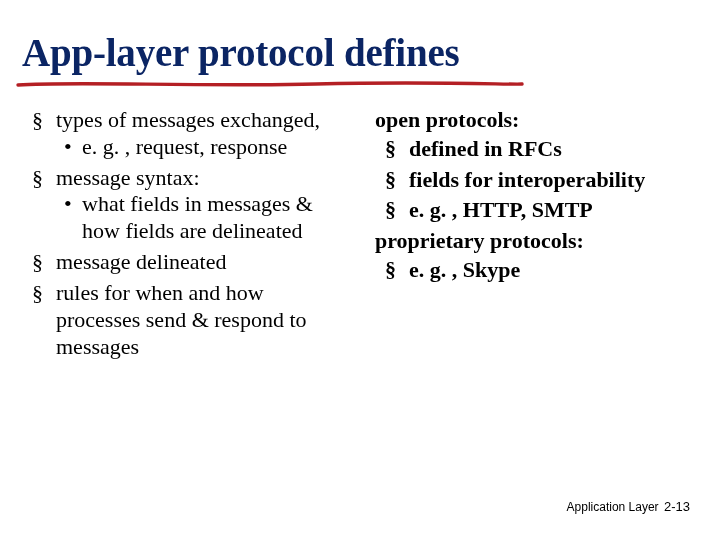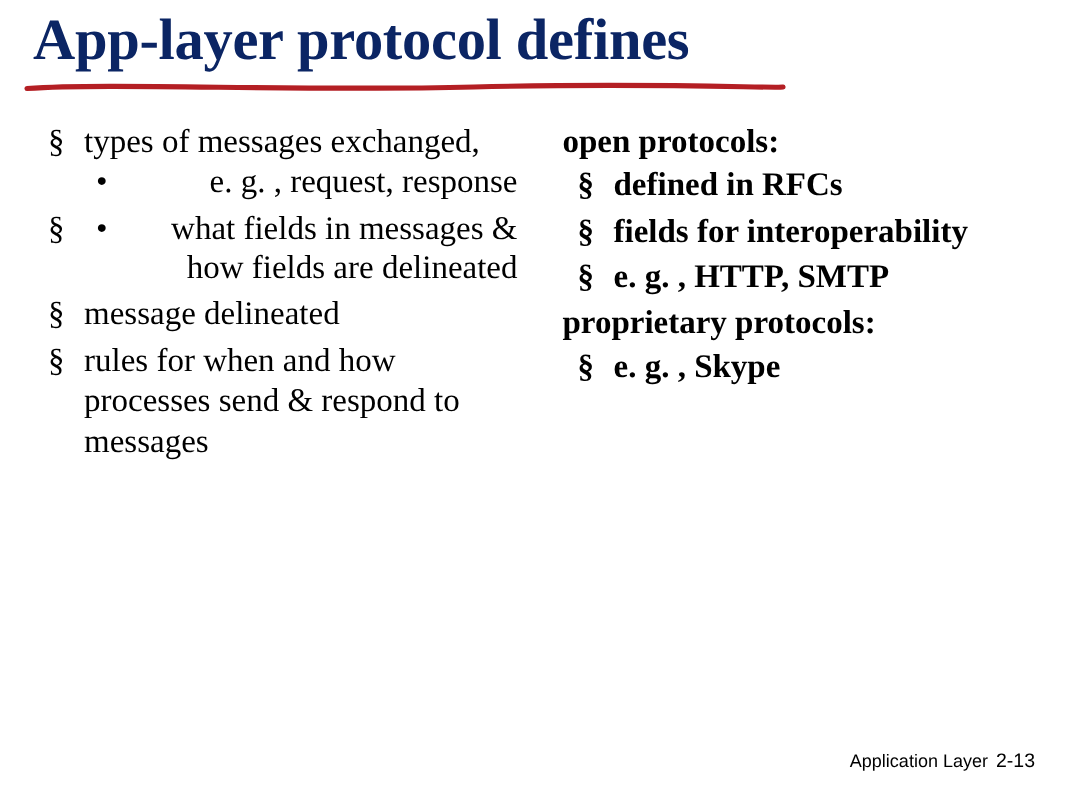--- a/index.html
+++ b/index.html
@@ -10,21 +10,21 @@
     background: #fff;
     font-family: Georgia, 'Times New Roman', serif;
     color: #000;
     overflow: hidden;
   }
   .slide {
     width: 720px;
     height: 536px;
     position: relative;
     box-sizing: border-box;
-    padding: 4px 22px 0 22px;
+    padding: 30px 22px 0 22px;
   }
   .title {
     font-family: Georgia, serif;
     font-weight: 600;
     font-size: 39px;
     color: #0b2564;
     margin: 0 0 4px 0;
     letter-spacing: -0.2px;
   }
   .underline {
@@ -71,21 +71,20 @@
     font-family: Georgia, serif;
   }
   ul.l2 {
     list-style: none;
     margin: 0;
     padding: 0 0 0 26px;
   }
   ul.l2 > li {
     position: relative;
     margin: 0 0 2px 0;
-    text-align: right;
   }
   ul.l2 > li::before {
     content: "•";
     position: absolute;
     left: -18px;
     top: 0;
   }
   .heading {
     margin: 0 0 2px 0;
   }
@@ -118,20 +117,21 @@
 
     <div class="col-left">
       <ul class="l1">
         <li>
           <span>types of messages exchanged,</span>
           <ul class="l2">
             <li>e. g. , request, response</li>
           </ul>
         </li>
         <li>
+          <span>message syntax:</span>
           <ul class="l2">
             <li>what fields in messages &amp; how fields are delineated</li>
           </ul>
         </li>
         <li>
           <span>message delineated</span>
         </li>
         <li>
           <span>rules for when and how processes send &amp; respond to messages</span>
         </li>

